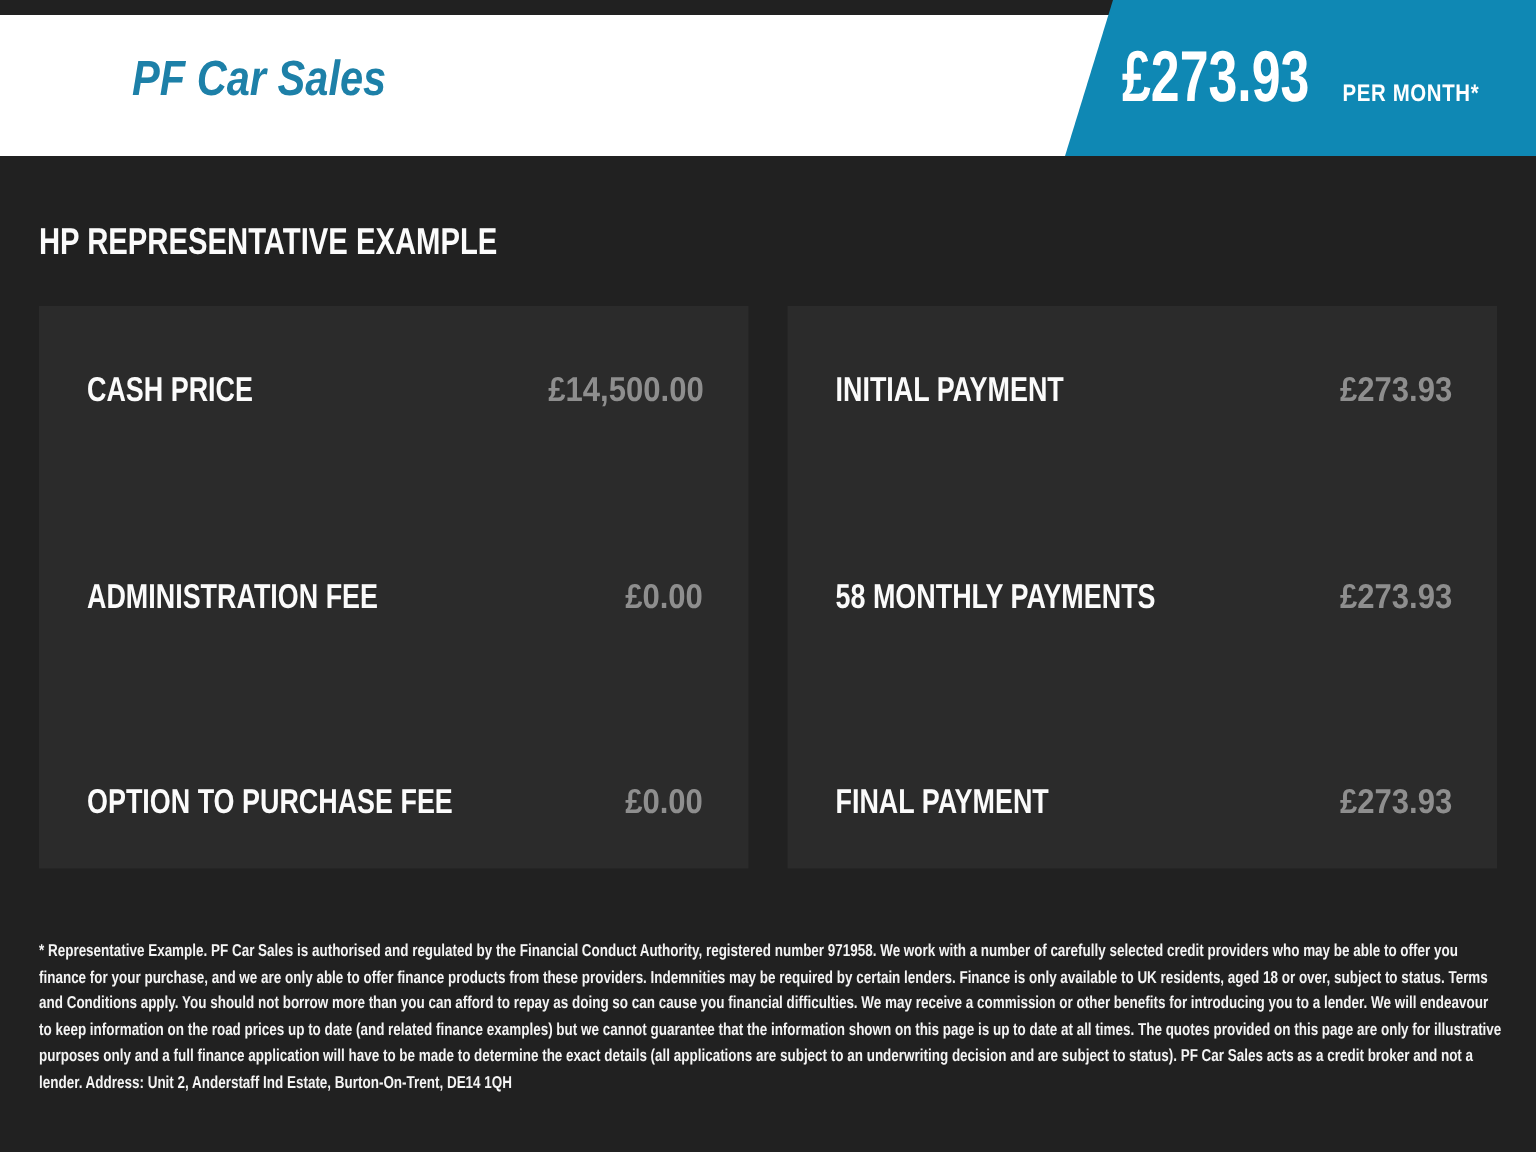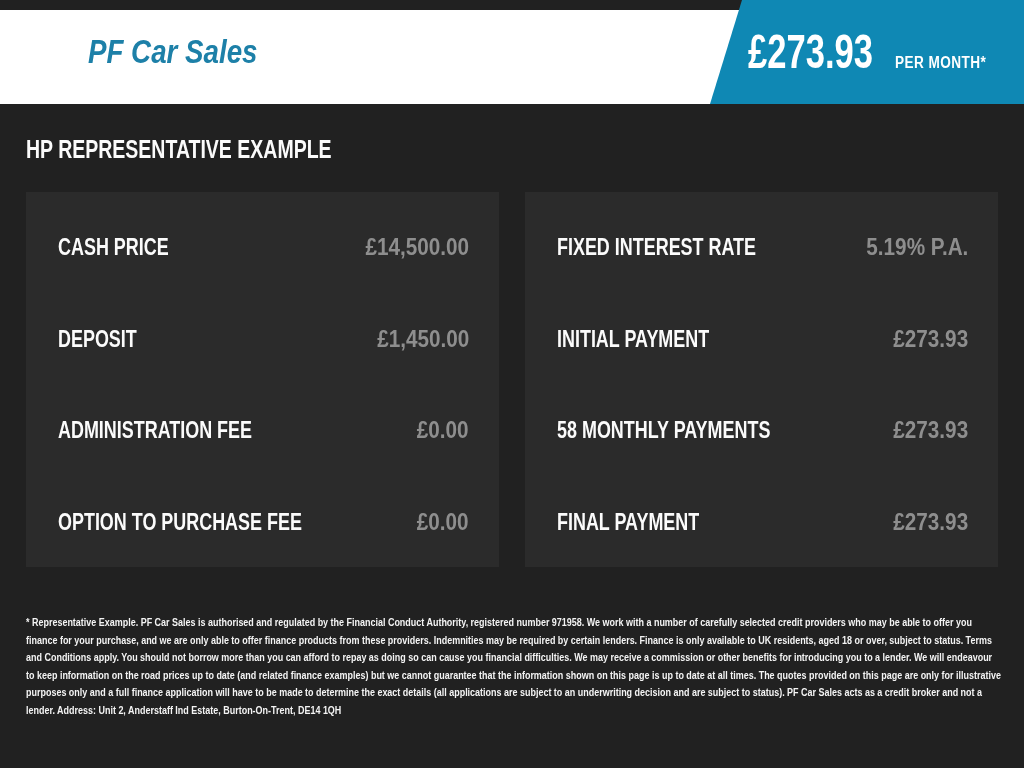--- a/index.html
+++ b/index.html
@@ -50,21 +50,21 @@
   .period {
     font-size:16px; font-weight:bold;
     white-space:nowrap;
     display:inline-block;
     margin-left:12px;
     transform:scaleX(.85); transform-origin:left center;
     letter-spacing:.5px;
   }
 
   
-  .main { padding:0 26px; }
+  .main { padding:12px 26px; }
   .page-title {
     margin-top:31px;
     font-size:25px; font-weight:bold; color:#fbfbfb;
     white-space:nowrap;
     display:inline-block;
     transform:scaleX(.78); transform-origin:left center;
   }
   .panels {
     margin-top:28px;
     display:flex; gap:26px;
@@ -119,44 +119,36 @@
   <h1 class="page-title">HP REPRESENTATIVE EXAMPLE</h1>
 
   <div class="panels">
     <section class="panel">
 
         <div class="row">
           <span class="label">CASH PRICE</span>
           <span class="value">£14,500.00</span>
         </div>
 
-        <div class="row">
-          <span class="label">DEPOSIT</span>
-          <span class="value">£1,450.00</span>
-        </div>
 
 
 
         <div class="row">
           <span class="label">ADMINISTRATION FEE</span>
           <span class="value">£0.00</span>
         </div>
 
         <div class="row">
           <span class="label">OPTION TO PURCHASE FEE</span>
           <span class="value">£0.00</span>
         </div>
       </section>
 
     <section class="panel">
 
-        <div class="row">
-          <span class="label">FIXED INTEREST RATE</span>
-          <span class="value">5.19% P.A.</span>
-        </div>
 
 
 
         <div class="row">
           <span class="label">INITIAL PAYMENT</span>
           <span class="value">£273.93</span>
         </div>
 
         <div class="row">
           <span class="label">58 MONTHLY PAYMENTS</span>

